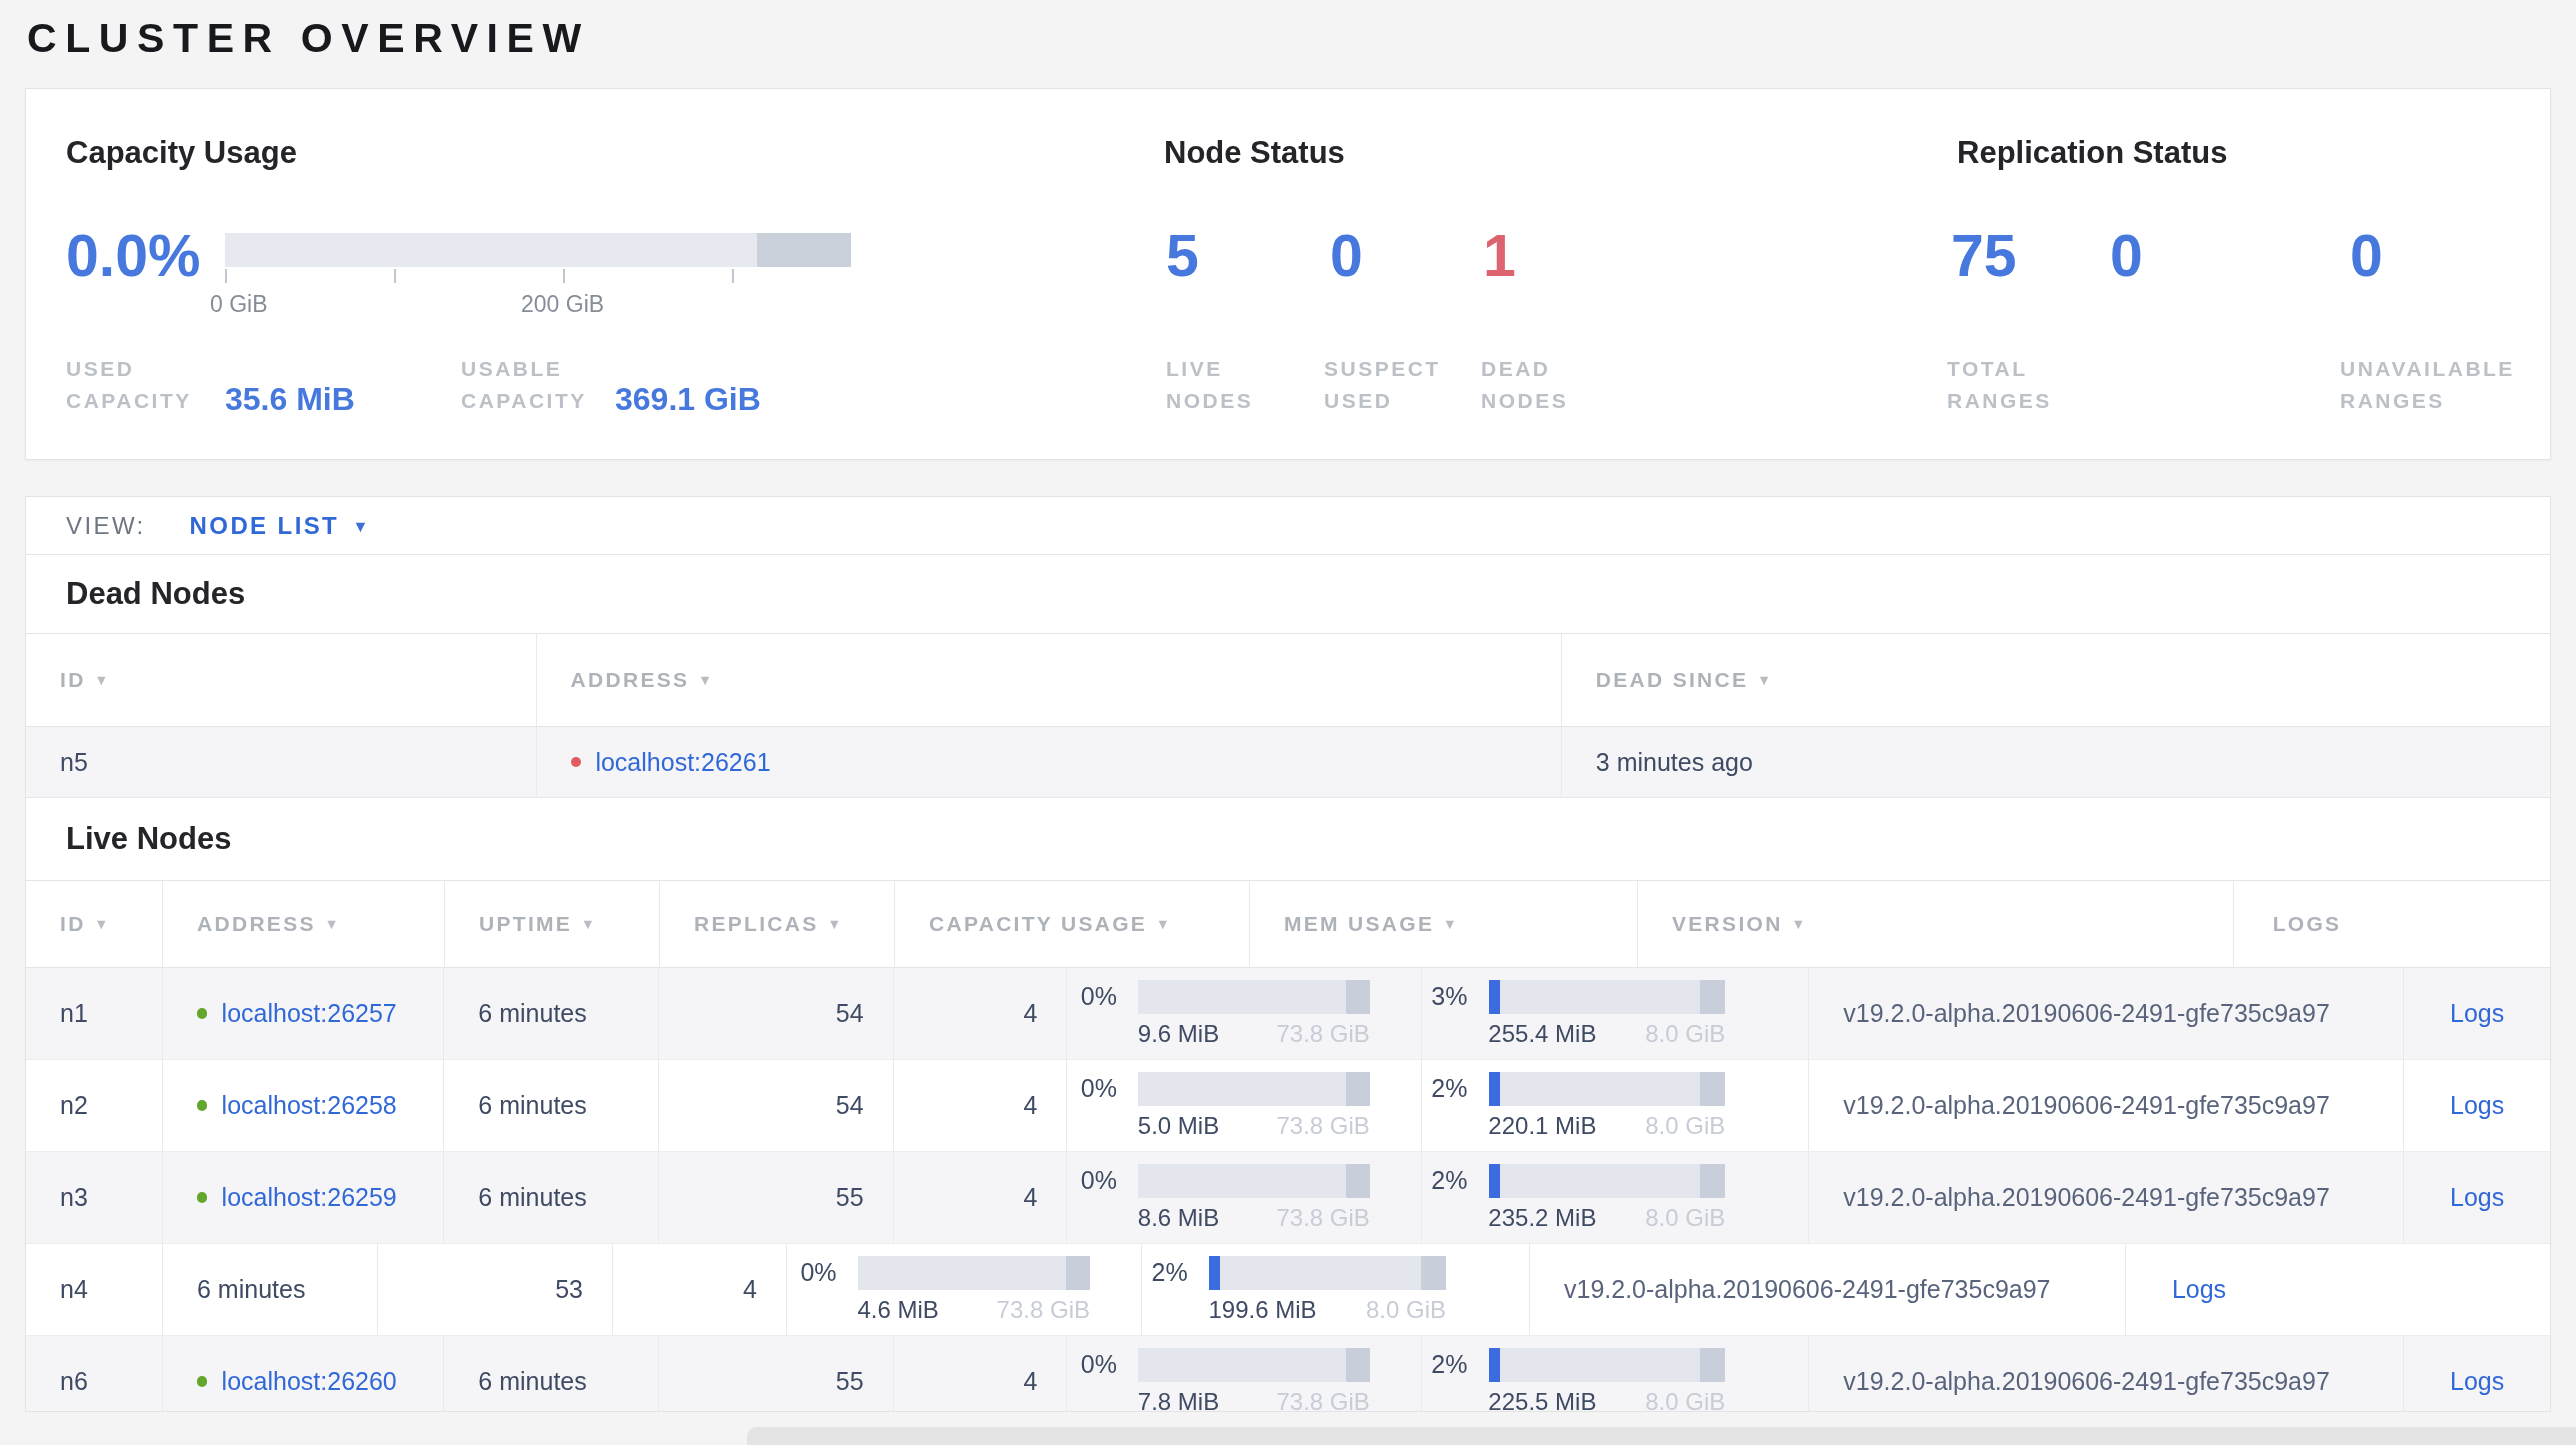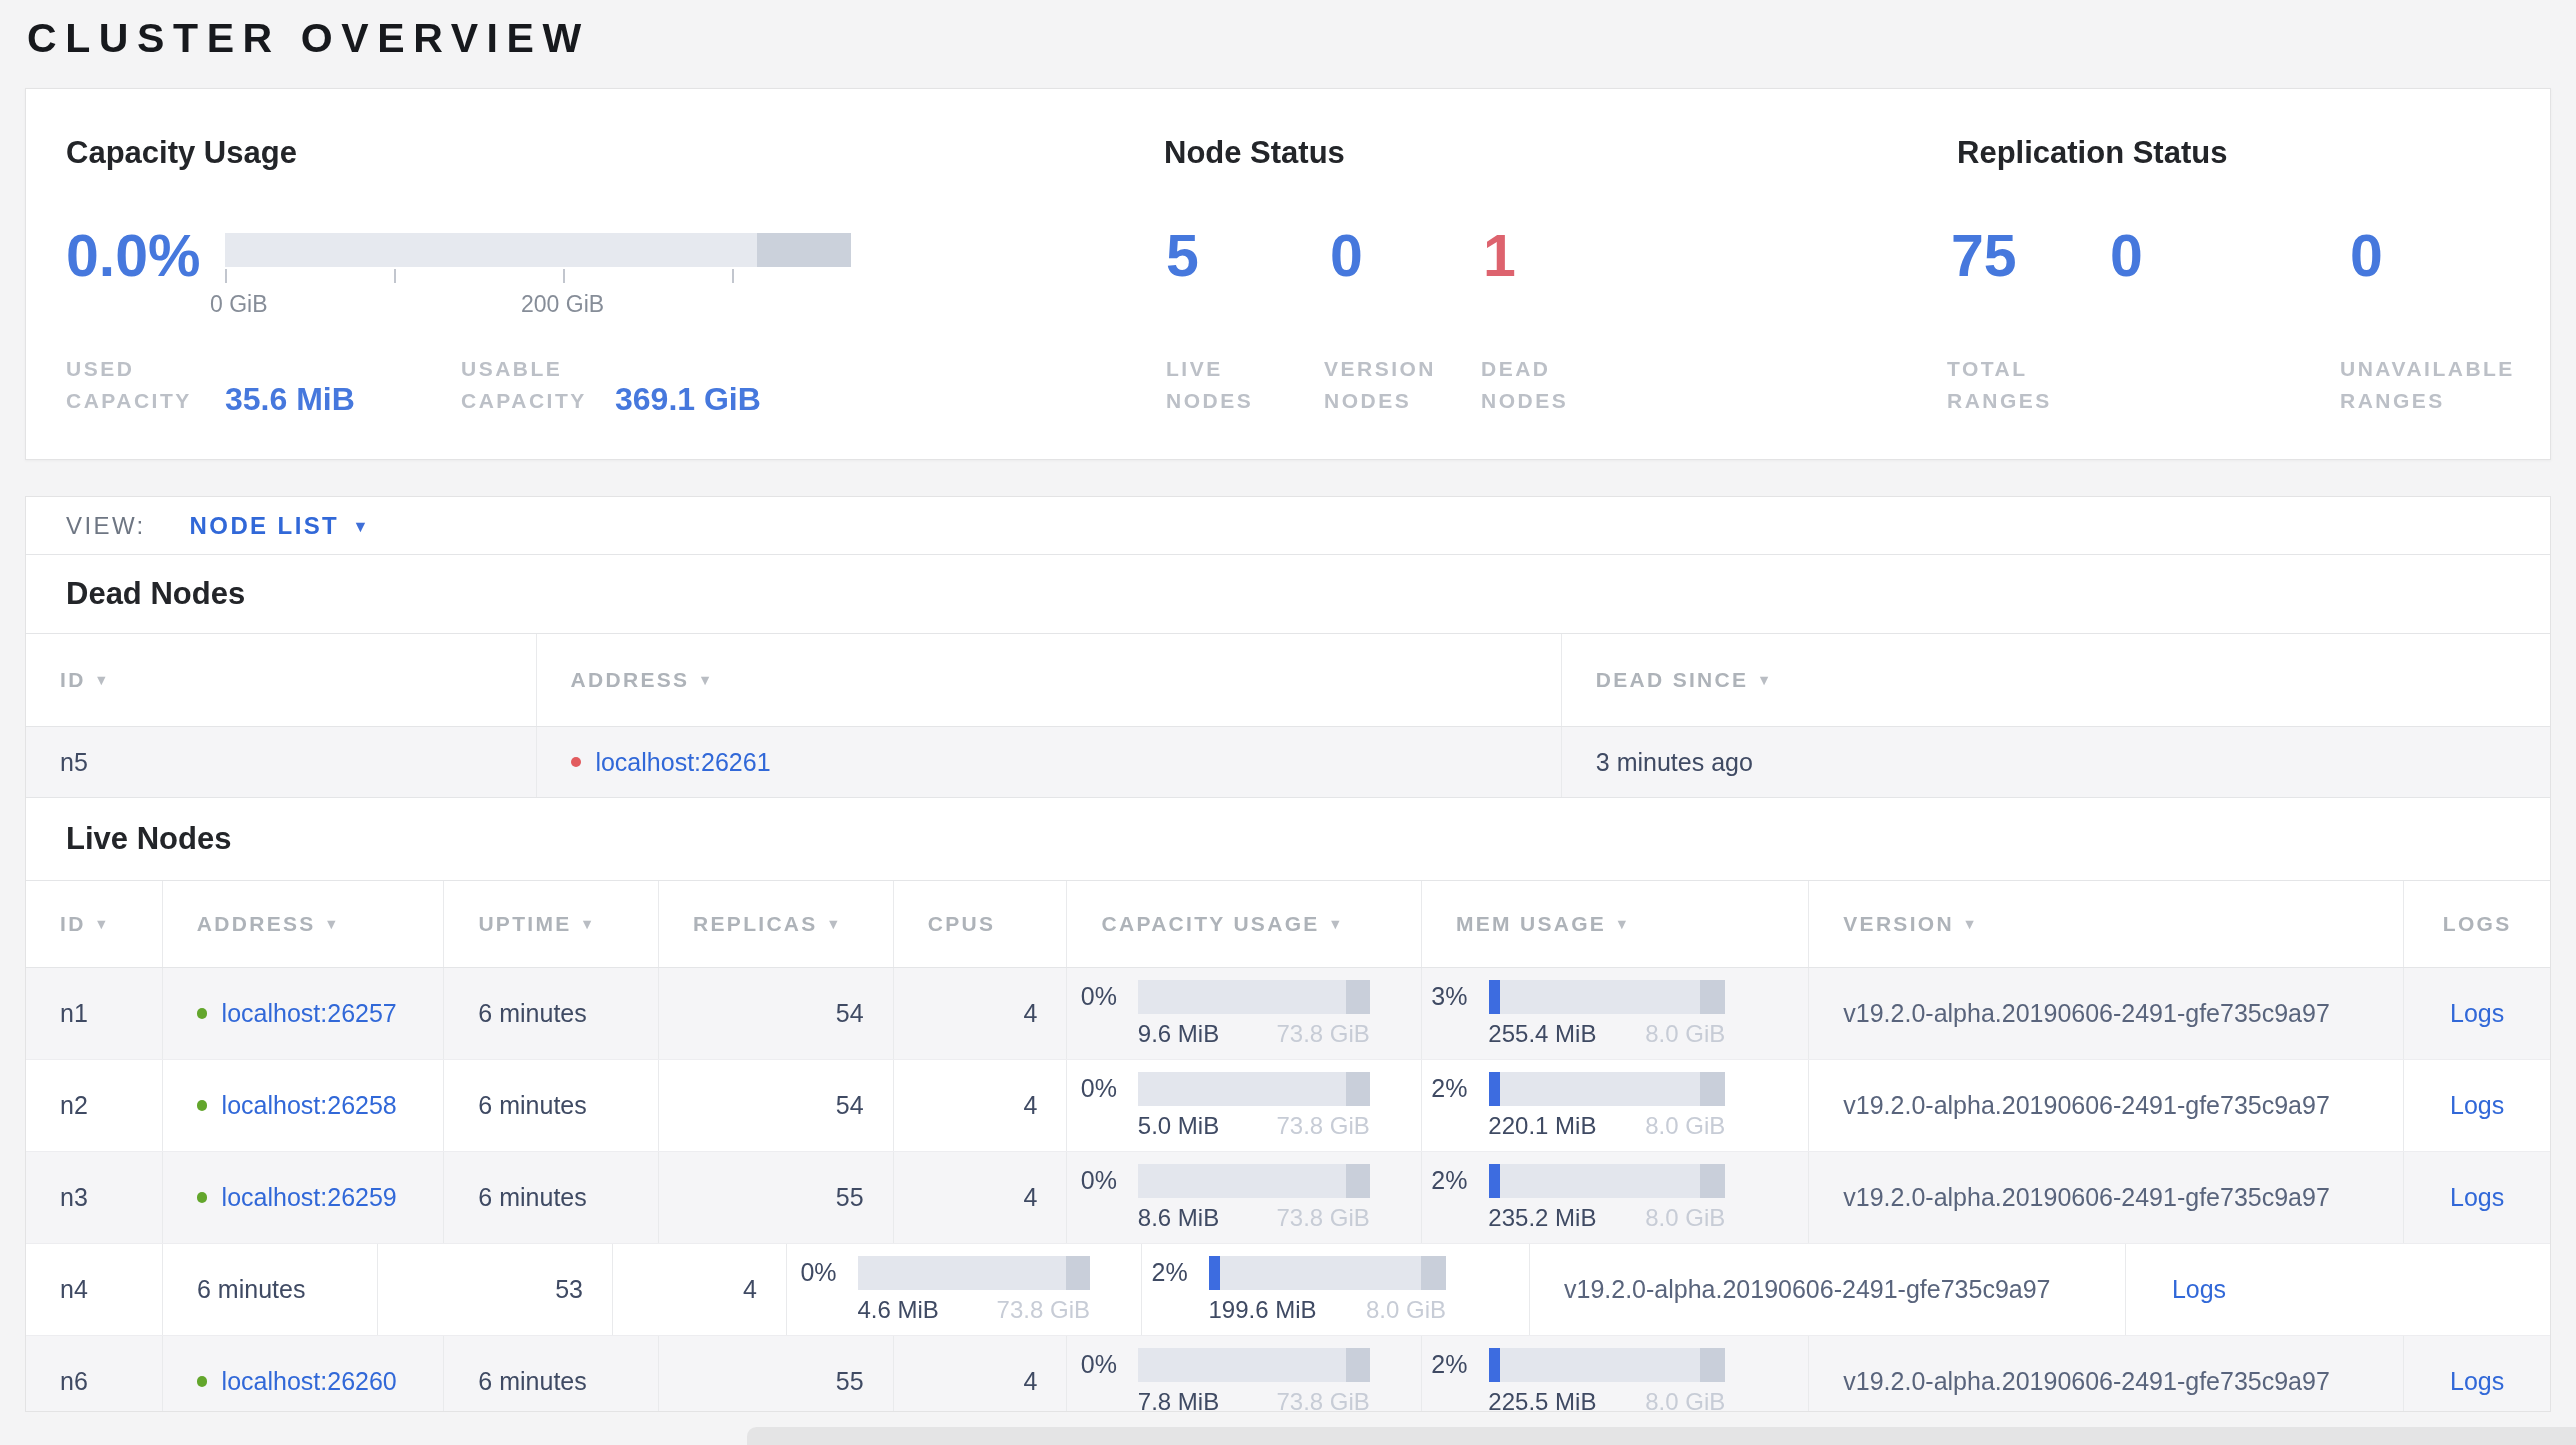--- a/index.html
+++ b/index.html
@@ -110,21 +110,21 @@
     <div class="cap-label" style="left:40px; top:264px; width:143px">USED CAPACITY</div>
     <div class="cap-value" style="left:199px">35.6 MiB</div>
     <div class="cap-label" style="left:435px; top:264px; width:143px">USABLE CAPACITY</div>
     <div class="cap-value" style="left:589px">369.1 GiB</div>
 
     <div class="sec-heading" style="left:1138px">Node Status</div>
     <div class="big-num" style="left:1140px">5</div>
     <div class="big-num" style="left:1304px">0</div>
     <div class="big-num red" style="left:1457px">1</div>
     <div class="cap-label" style="left:1140px; top:264px; width:115px">LIVE NODES</div>
-    <div class="cap-label" style="left:1298px; top:264px; width:124px">VERSION NODES</div>
+    <div class="cap-label" style="left:1298px; top:264px; width:124px">SUSPECT USED</div>
     <div class="cap-label" style="left:1455px; top:264px; width:105px">DEAD NODES</div>
 
     <div class="sec-heading" style="left:1931px">Replication Status</div>
     <div class="big-num" style="left:1925px">75</div>
     <div class="big-num" style="left:2084px">0</div>
     <div class="big-num" style="left:2324px">0</div>
     <div class="cap-label" style="left:1921px; top:264px; width:115px">TOTAL RANGES</div>
     <div class="cap-label" style="left:2314px; top:264px; width:186px">UNAVAILABLE RANGES</div>
   </div>
 
@@ -178,23 +178,20 @@
           <span class="arrow">▼</span>
         </div>
         <div class="th lc2 vline">
           <span>UPTIME</span>
           <span class="arrow">▼</span>
         </div>
         <div class="th lc3 vline">
           <span>REPLICAS</span>
           <span class="arrow">▼</span>
         </div>
-        <div class="th lc4 vline">
-          <span>CPUS</span>
-        </div>
         <div class="th lc5 vline">
           <span>CAPACITY USAGE</span>
           <span class="arrow">▼</span>
         </div>
         <div class="th lc6 vline">
           <span>MEM USAGE</span>
           <span class="arrow">▼</span>
         </div>
         <div class="th lc7 vline">
           <span>VERSION</span>

